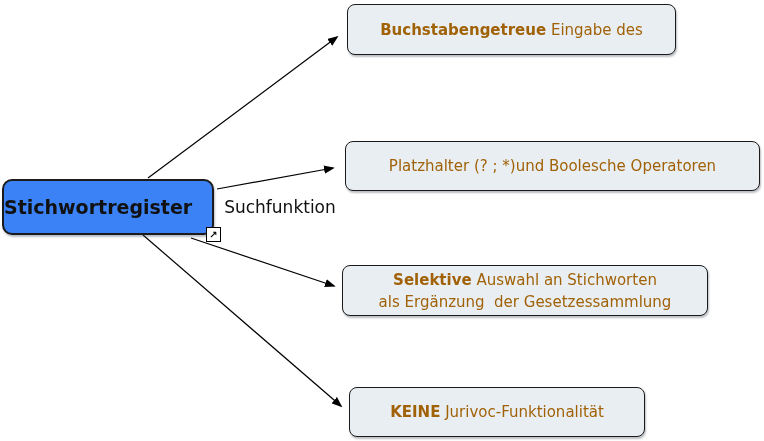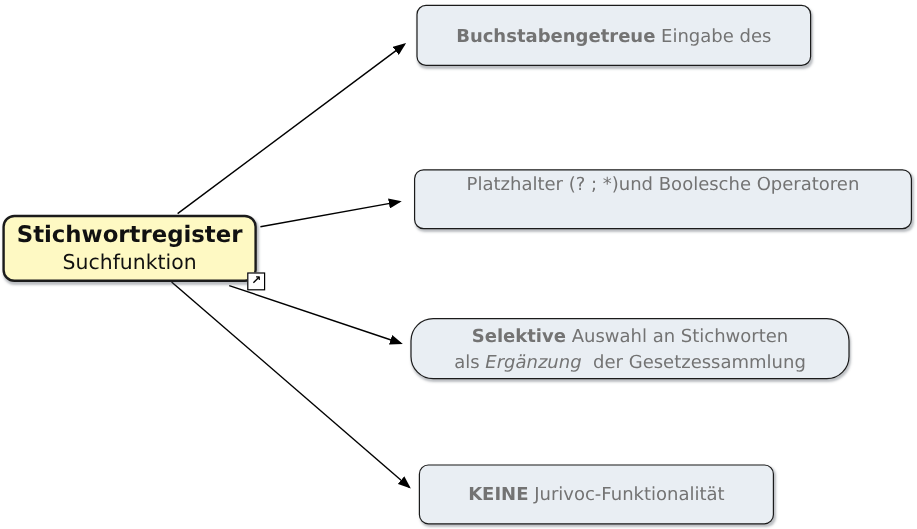--- a/index.html
+++ b/index.html
@@ -18,41 +18,41 @@
   #arrow-layer {
     position: absolute;
     left: 0; top: 0;
     width: 764px; height: 441px;
     pointer-events: none;
   }
   .root-node {
     position: absolute;
     left: 2px; top: 179px;
     width: 208px; height: 52px;
-    background: #fef9c3;
+    background: #3b82f6;
     border: 2px solid #1b1b1b;
     border-radius: 10px;
     box-shadow: 1px 2px 2px rgba(60,70,80,0.35);
     display: flex;
-    flex-direction: column;
+    flex-direction: row;
     align-items: center;
-    justify-content: center;
     text-align: center;
     color: #111111;
   }
   .root-title {
     font-size: 19px;
     font-weight: bold;
     line-height: 24px;
     white-space: nowrap;
   }
   .root-subtitle {
     font-size: 17px;
     line-height: 22px;
     white-space: nowrap;
+    margin-left: 32px;
   }
   .link-icon-box {
     position: absolute;
     left: 206px; top: 227px;
     width: 13px; height: 13px;
     background: #ffffff;
     border: 1px solid #000000;
     display: flex;
     align-items: center;
     justify-content: center;
@@ -67,30 +67,30 @@
     position: absolute;
     background: #e9eef3;
     border: 1.5px solid #1b1b1b;
     border-radius: 8px;
     box-shadow: 1px 2px 2px rgba(60,70,80,0.35);
     display: flex;
     flex-direction: column;
     align-items: center;
     justify-content: center;
     text-align: center;
-    color: #737373;
+    color: #a16207;
     font-size: 15px;
   }
   .box-line {
     line-height: 22px;
     white-space: pre;
   }
   #branch-box-1 { left: 347px; top: 4px;   width: 327px; height: 49px; }
-  #branch-box-2 { left: 345px; top: 141px; width: 413px; height: 48px; justify-content: space-between; }
-  #branch-box-3 { left: 342px; top: 265px; width: 364px; height: 49px; border-radius: 19px; }
+  #branch-box-2 { left: 345px; top: 141px; width: 413px; height: 48px; }
+  #branch-box-3 { left: 342px; top: 265px; width: 364px; height: 49px; }
   #branch-box-4 { left: 349px; top: 387px; width: 294px; height: 48px; }
 </style>
 </head>
 <body>
 
 <div id="canvas">
 
   <svg id="arrow-layer" viewBox="0 0 764 441" xmlns="http://www.w3.org/2000/svg">
     <defs>
       <marker id="ah" markerWidth="9" markerHeight="7" refX="7.5" refY="3.5" orient="auto">
@@ -113,19 +113,19 @@
   </div>
 
   <div class="branch-box" id="branch-box-1">
       <div class="box-line"><span style="font-weight: bold;">Buchstabengetreue</span><span> Eingabe des</span></div>
     </div>
   <div class="branch-box" id="branch-box-2">
       <div class="box-line"><span>Platzhalter (? ; *)und Boolesche Operatoren</span></div>
     </div>
   <div class="branch-box" id="branch-box-3">
       <div class="box-line"><span style="font-weight: bold;">Selektive</span><span> Auswahl an Stichworten</span></div>
-      <div class="box-line"><span>als </span><span style="font-style: italic;">Ergänzung</span><span>&nbsp; der Gesetzessammlung</span></div>
+      <div class="box-line"><span>als </span><span style="">Ergänzung</span><span>&nbsp; der Gesetzessammlung</span></div>
     </div>
   <div class="branch-box" id="branch-box-4">
       <div class="box-line"><span style="font-weight: bold;">KEINE</span><span> Jurivoc-Funktionalität</span></div>
     </div>
 
 </div>
 
 </body></html>

